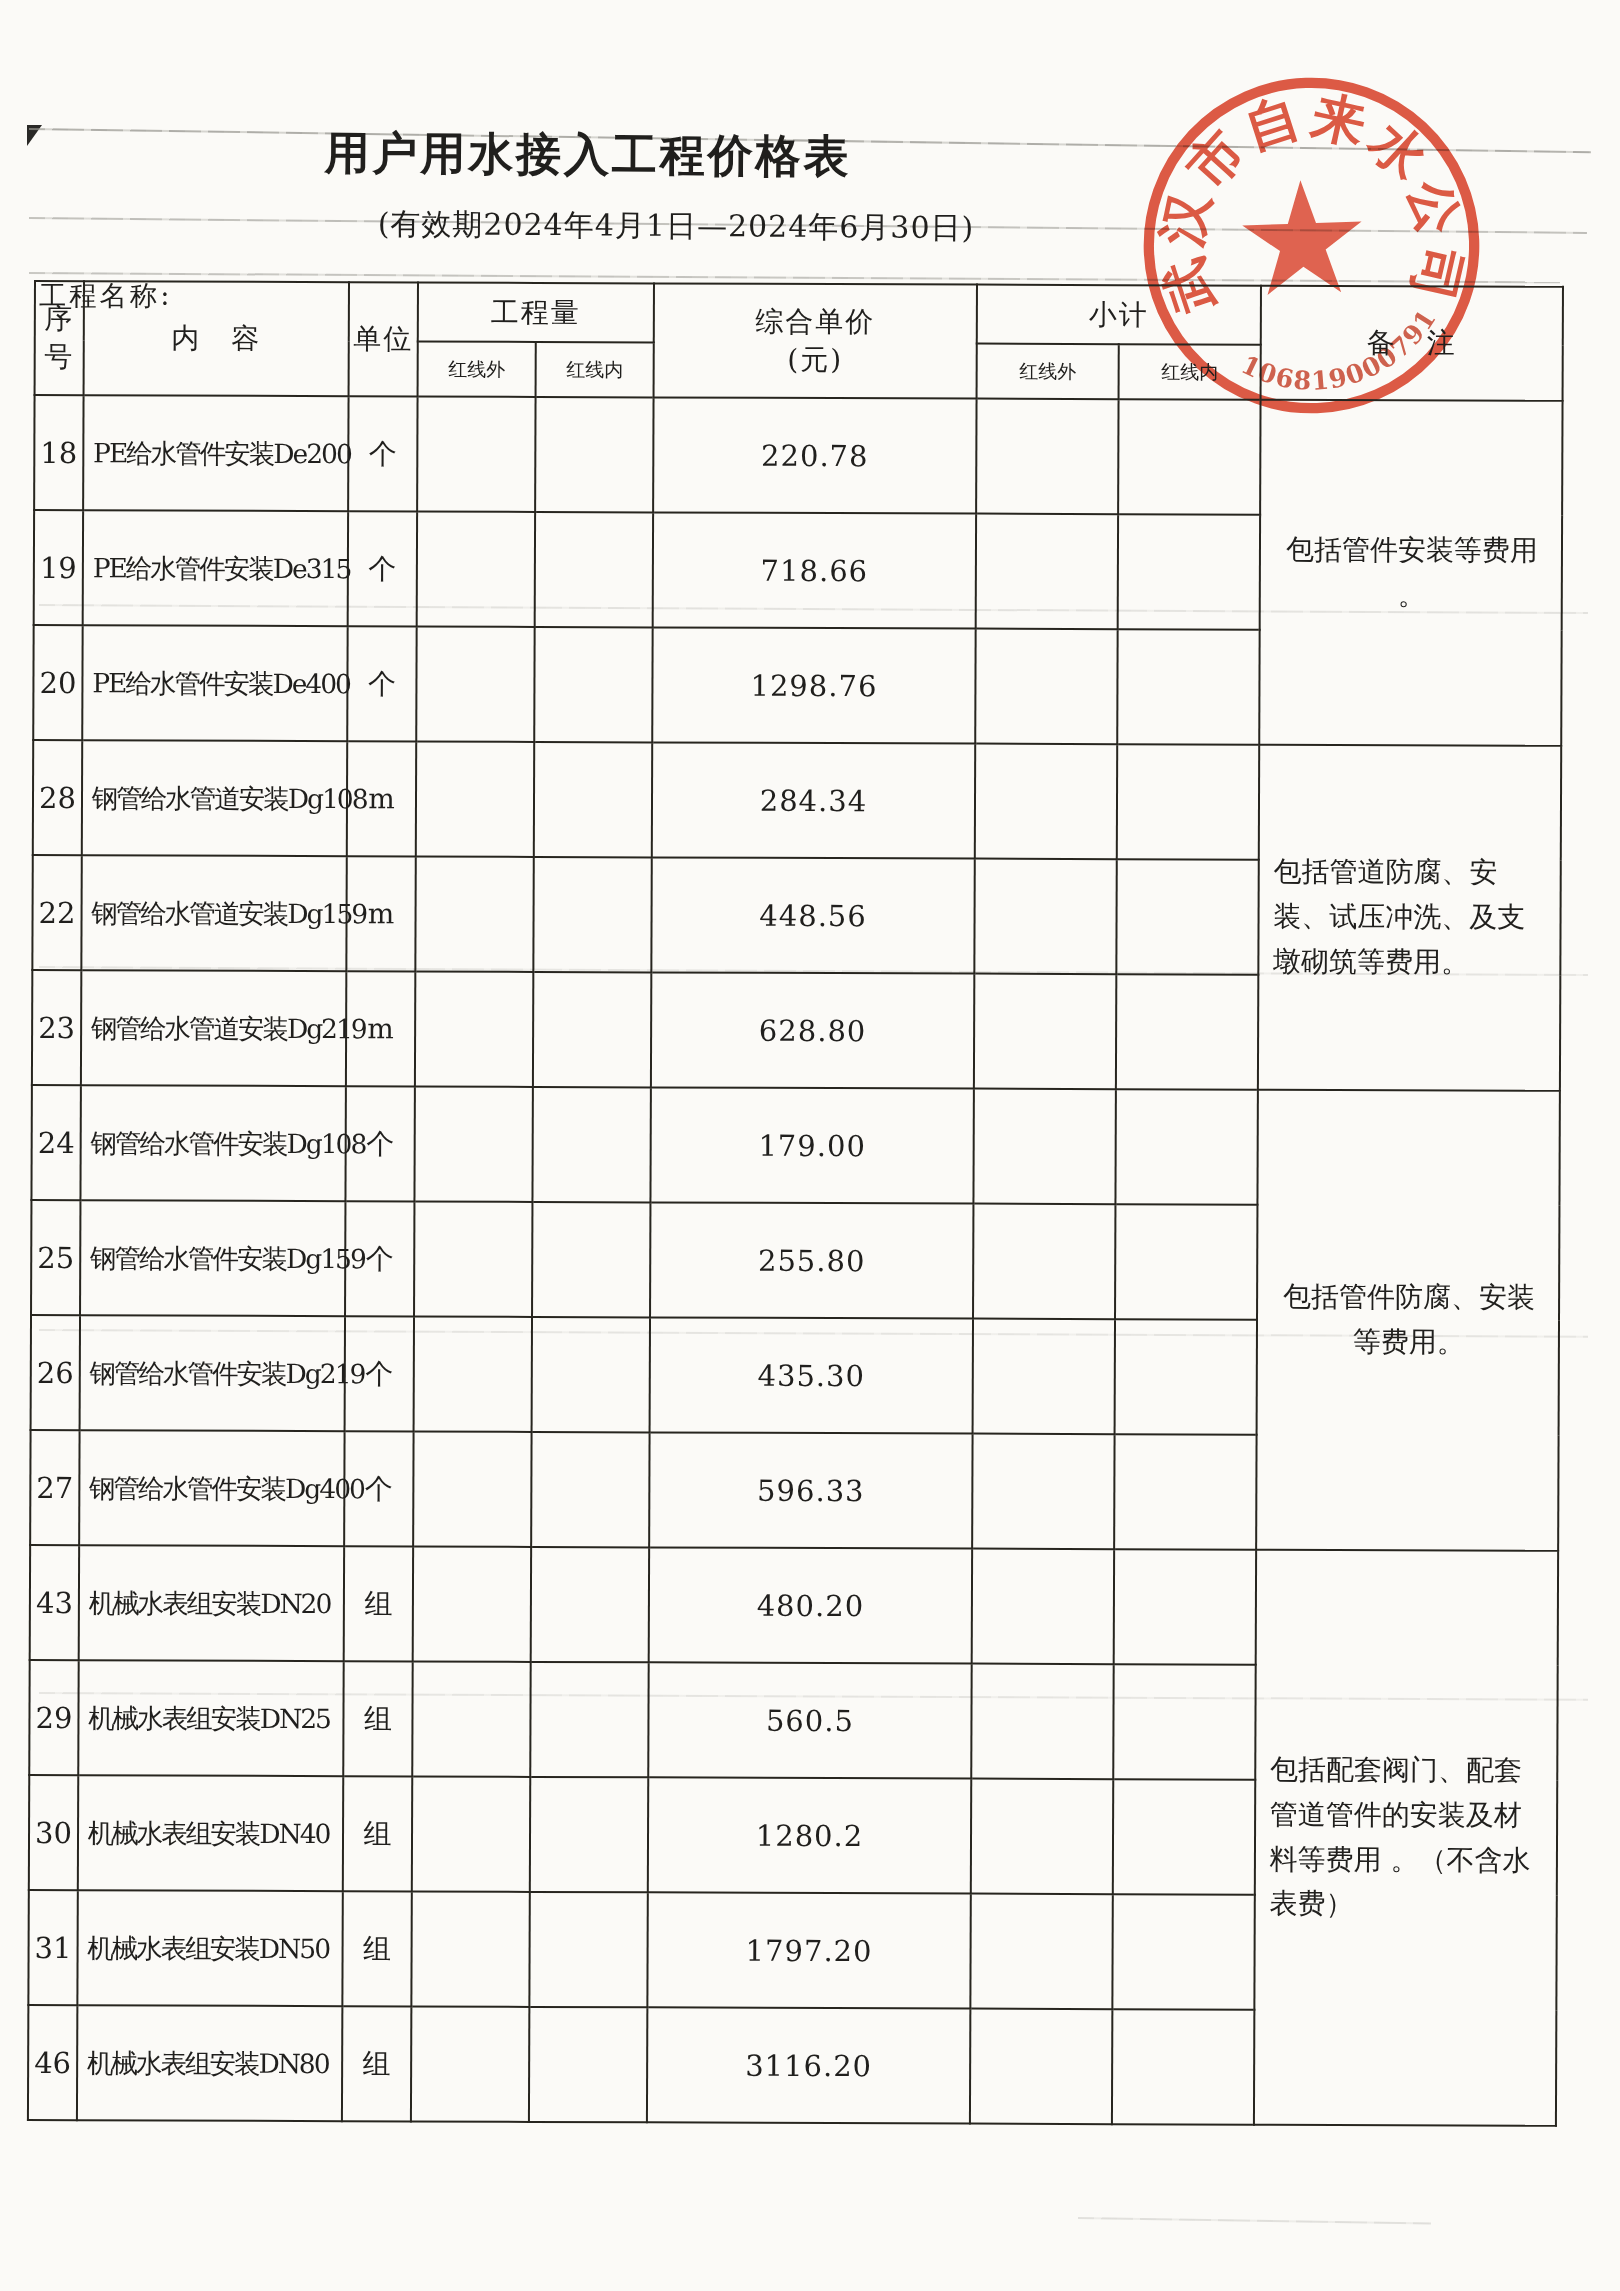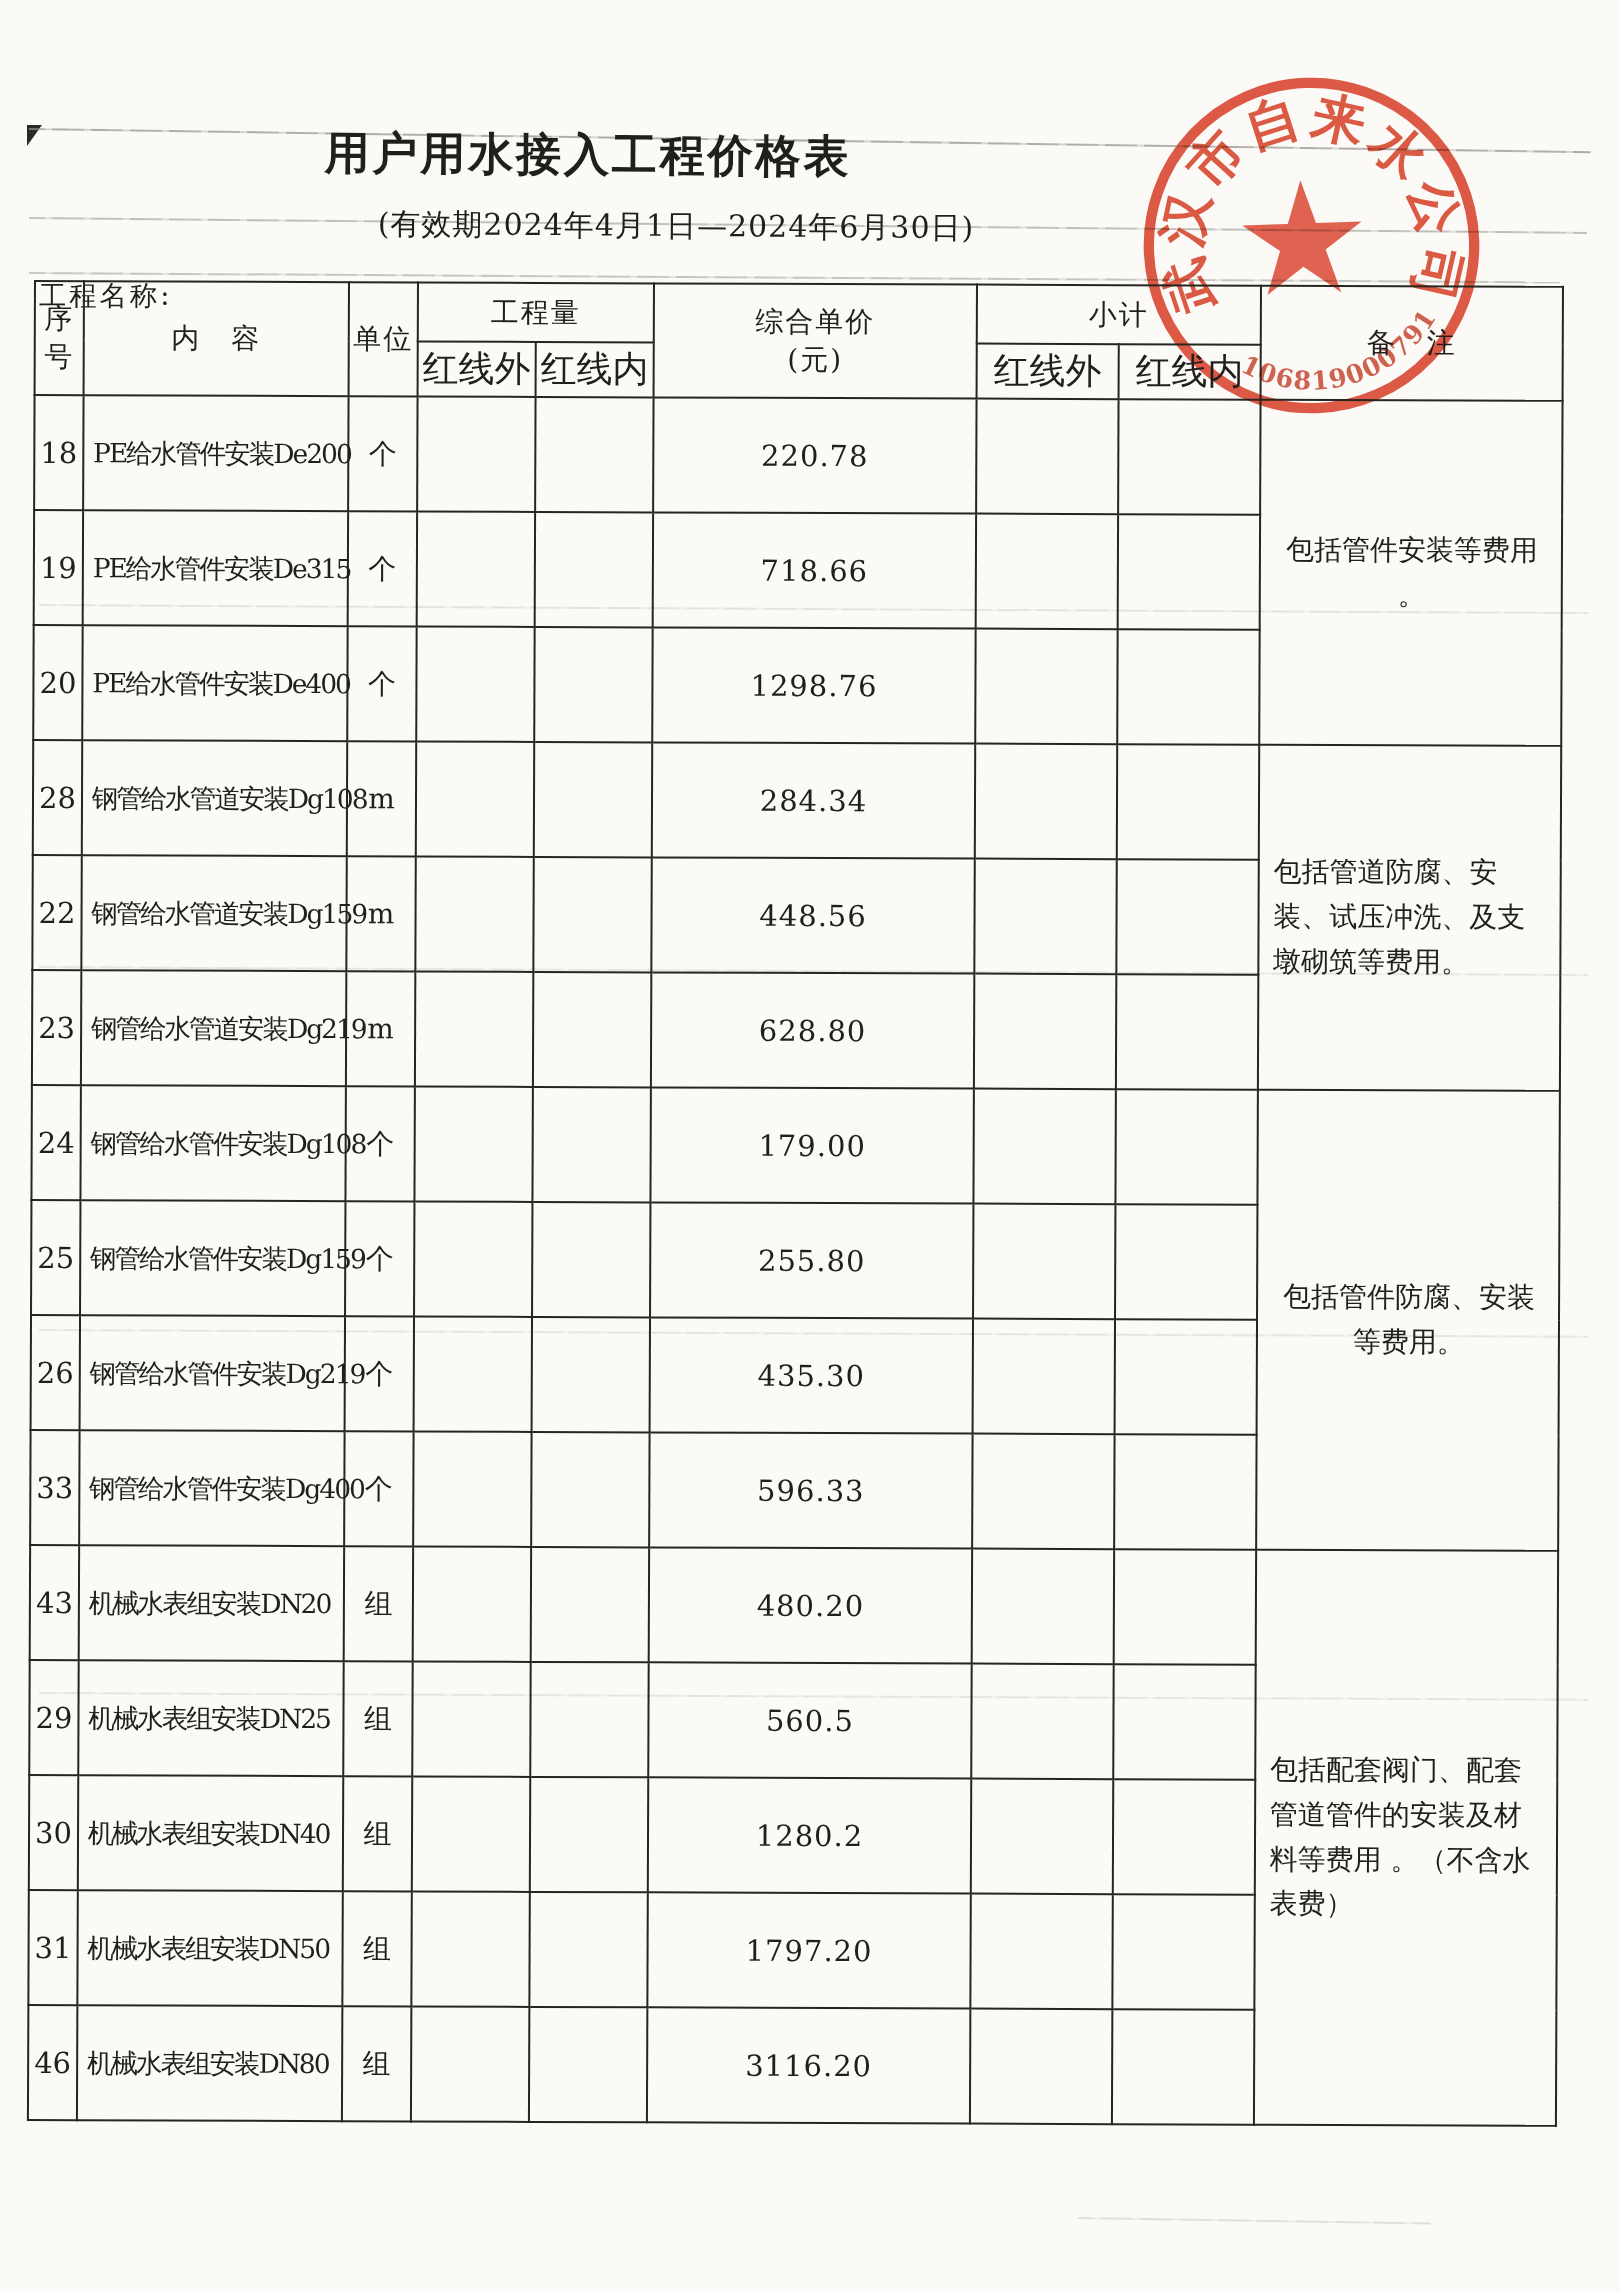--- a/index.html
+++ b/index.html
@@ -33,21 +33,21 @@
     mix-blend-mode:multiply;opacity:.93;transform:rotate(-2deg);}
   
   .table-wrap{position:absolute;left:34px;top:280px;transform:rotate(0.22deg);transform-origin:top left;}
   table{border-collapse:collapse;table-layout:fixed;width:1527px;background:transparent;}
   td{border:2px solid #27251f;border-top-width:2.9px;border-bottom-width:2.9px;
      vertical-align:middle;text-align:center;padding:0;}
   table{border:2.9px solid #27251f;}
   .h1 td,.h2 td{font-size:28px;letter-spacing:2px;}
   .h1{height:59px;}
   .h2{height:55px;}
-  .h2 td{font-size:36px;letter-spacing:0px;}
+  .h2 td{font-size:19px;letter-spacing:0px;}
   tbody tr{height:115px;}
   .c-no{font-size:29px;border-radius:6px;}
   .c-content{font-size:26.5px;text-align:left;padding-left:8.8px;letter-spacing:-2px;white-space:nowrap;}
   .c-unit{font-size:28px;}
   .c-price{font-size:29px;letter-spacing:1px;}
   .c-remark{font-size:28px;line-height:1.6;text-align:left;padding:5.9px 11.8px 5.9px 13.7px;letter-spacing:0;}
   .c-remark.center{text-align:center;}
   .price-head div{line-height:1.35;}
 </style>
 </head>
@@ -204,21 +204,21 @@
       <td class="c-no">26</td>
       <td class="c-content">钢管给水管件安装Dg219</td>
       <td class="c-unit">个</td>
       <td></td>
       <td></td>
       <td class="c-price">435.30</td>
       <td></td>
       <td></td>
     </tr>
     <tr>
-      <td class="c-no">33</td>
+      <td class="c-no">27</td>
       <td class="c-content">钢管给水管件安装Dg400</td>
       <td class="c-unit">个</td>
       <td></td>
       <td></td>
       <td class="c-price">596.33</td>
       <td></td>
       <td></td>
     </tr>
 
     <tr>

